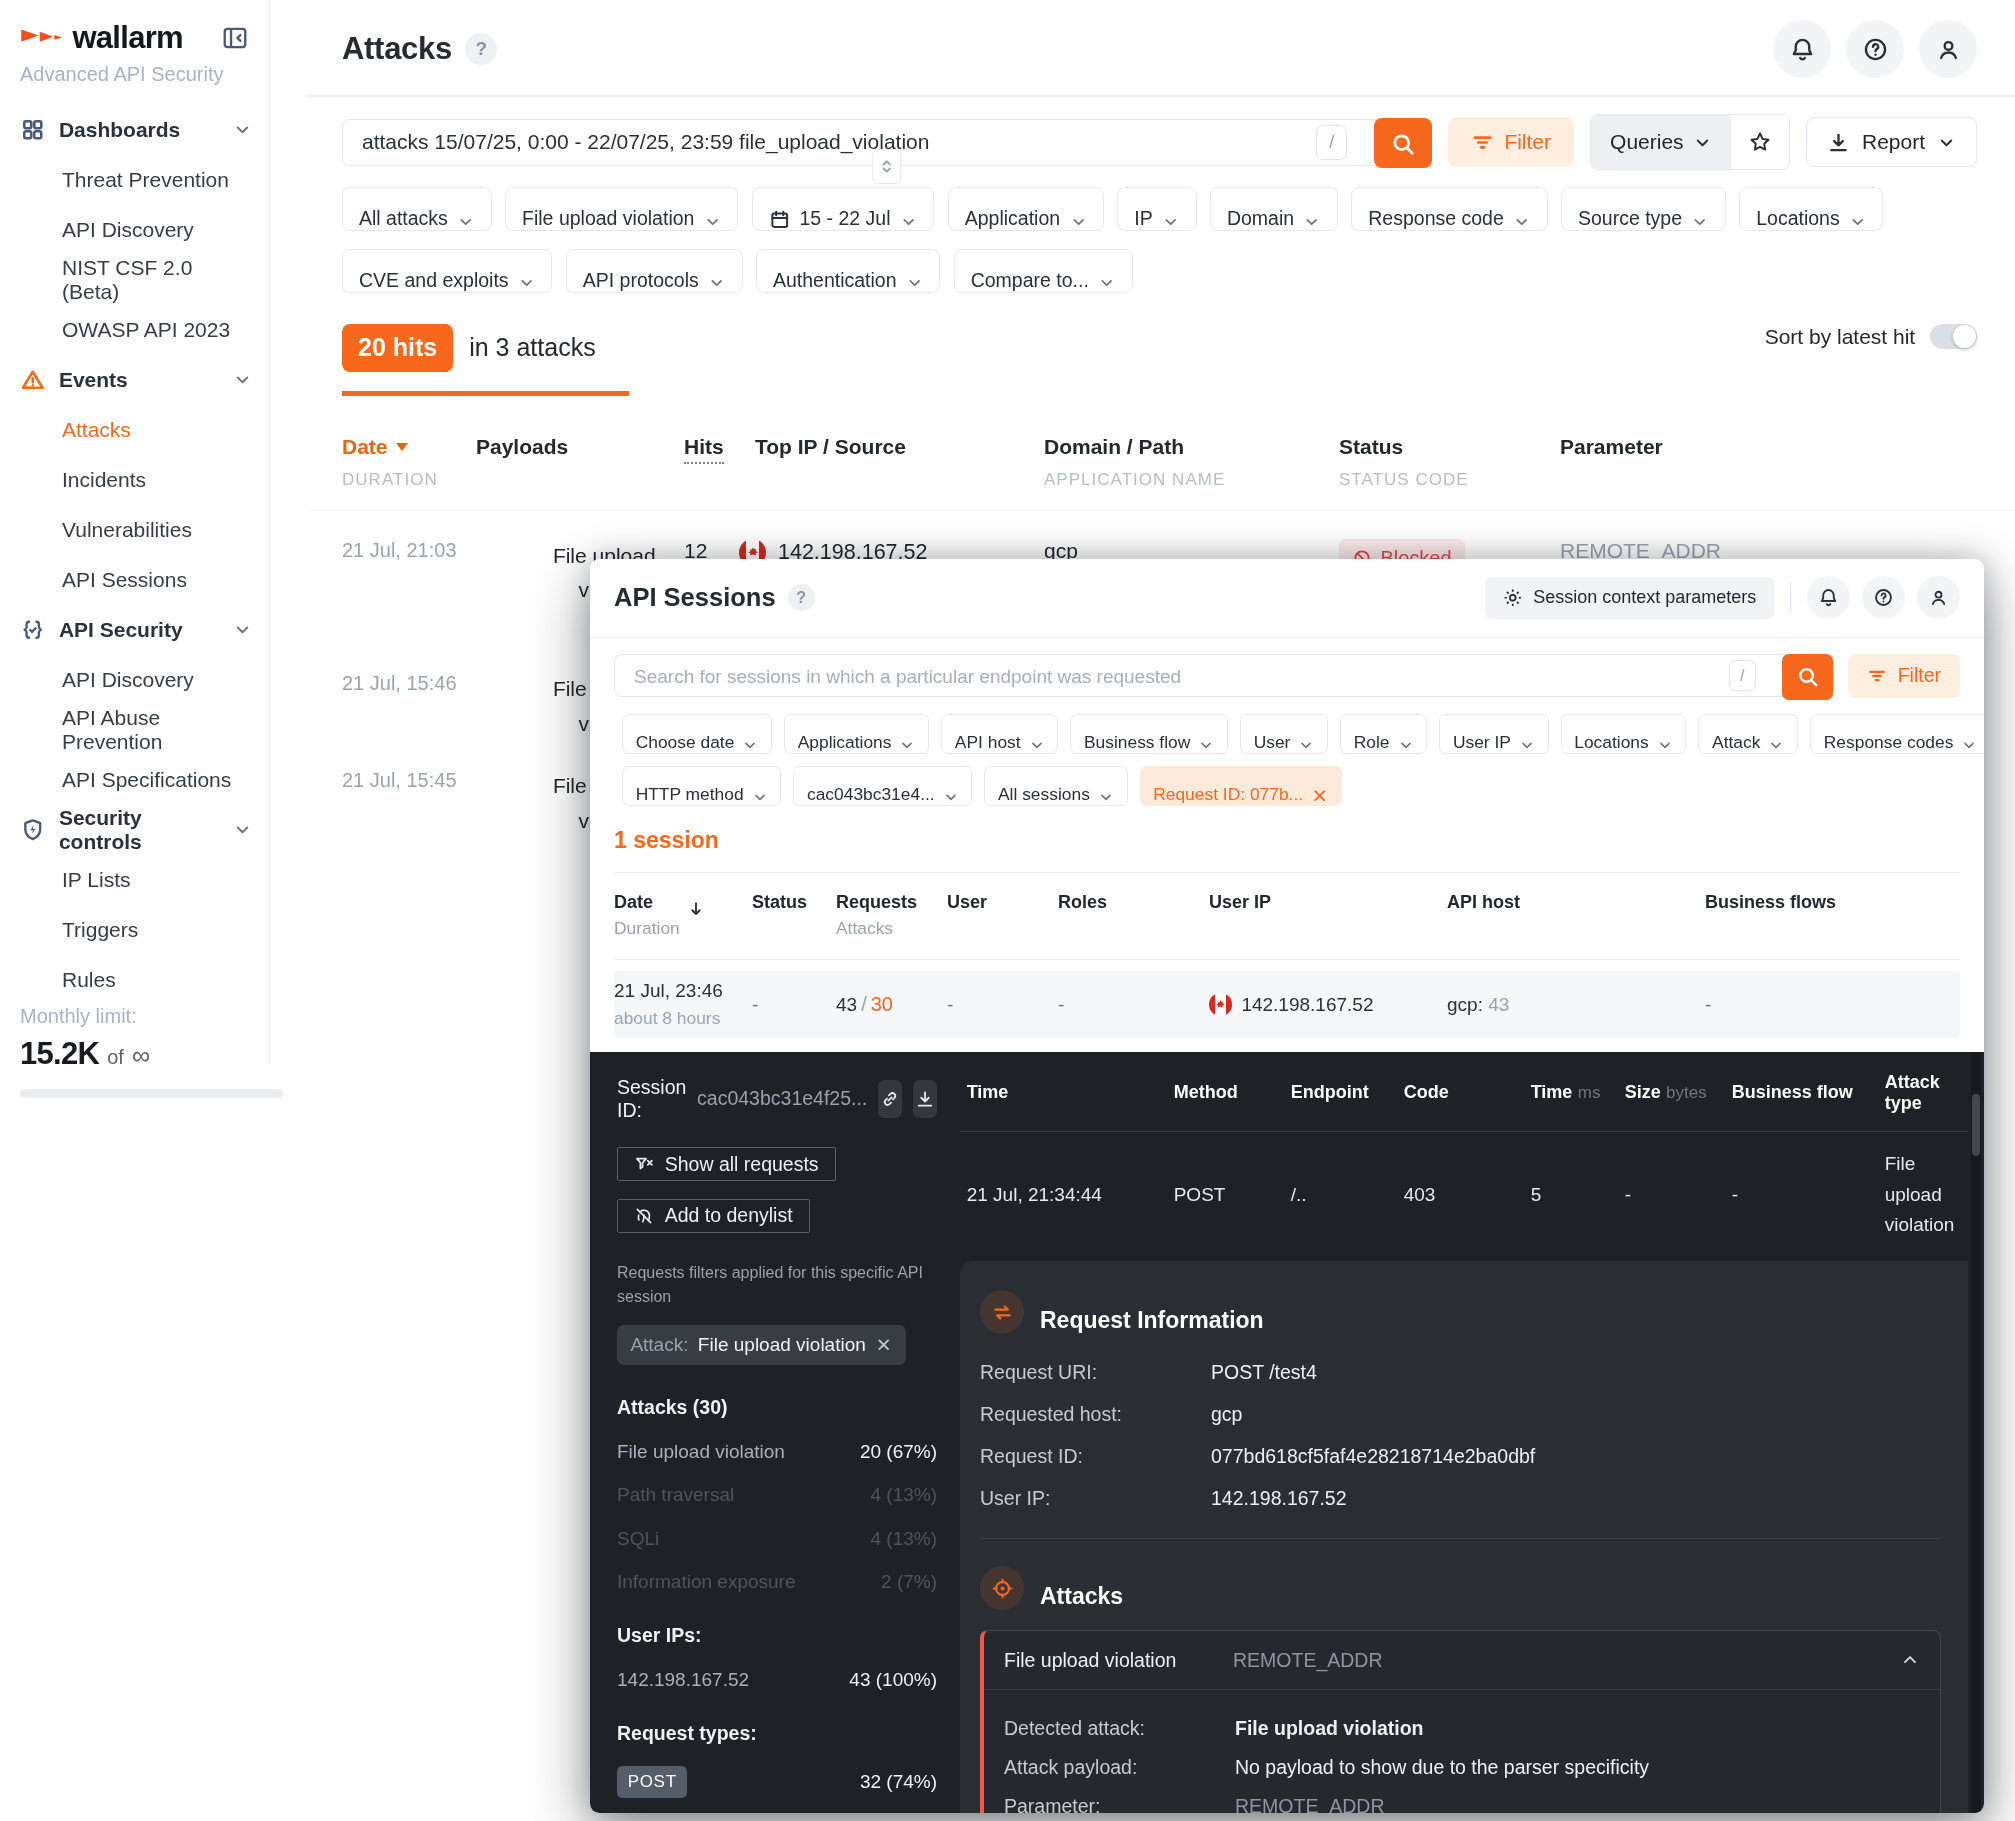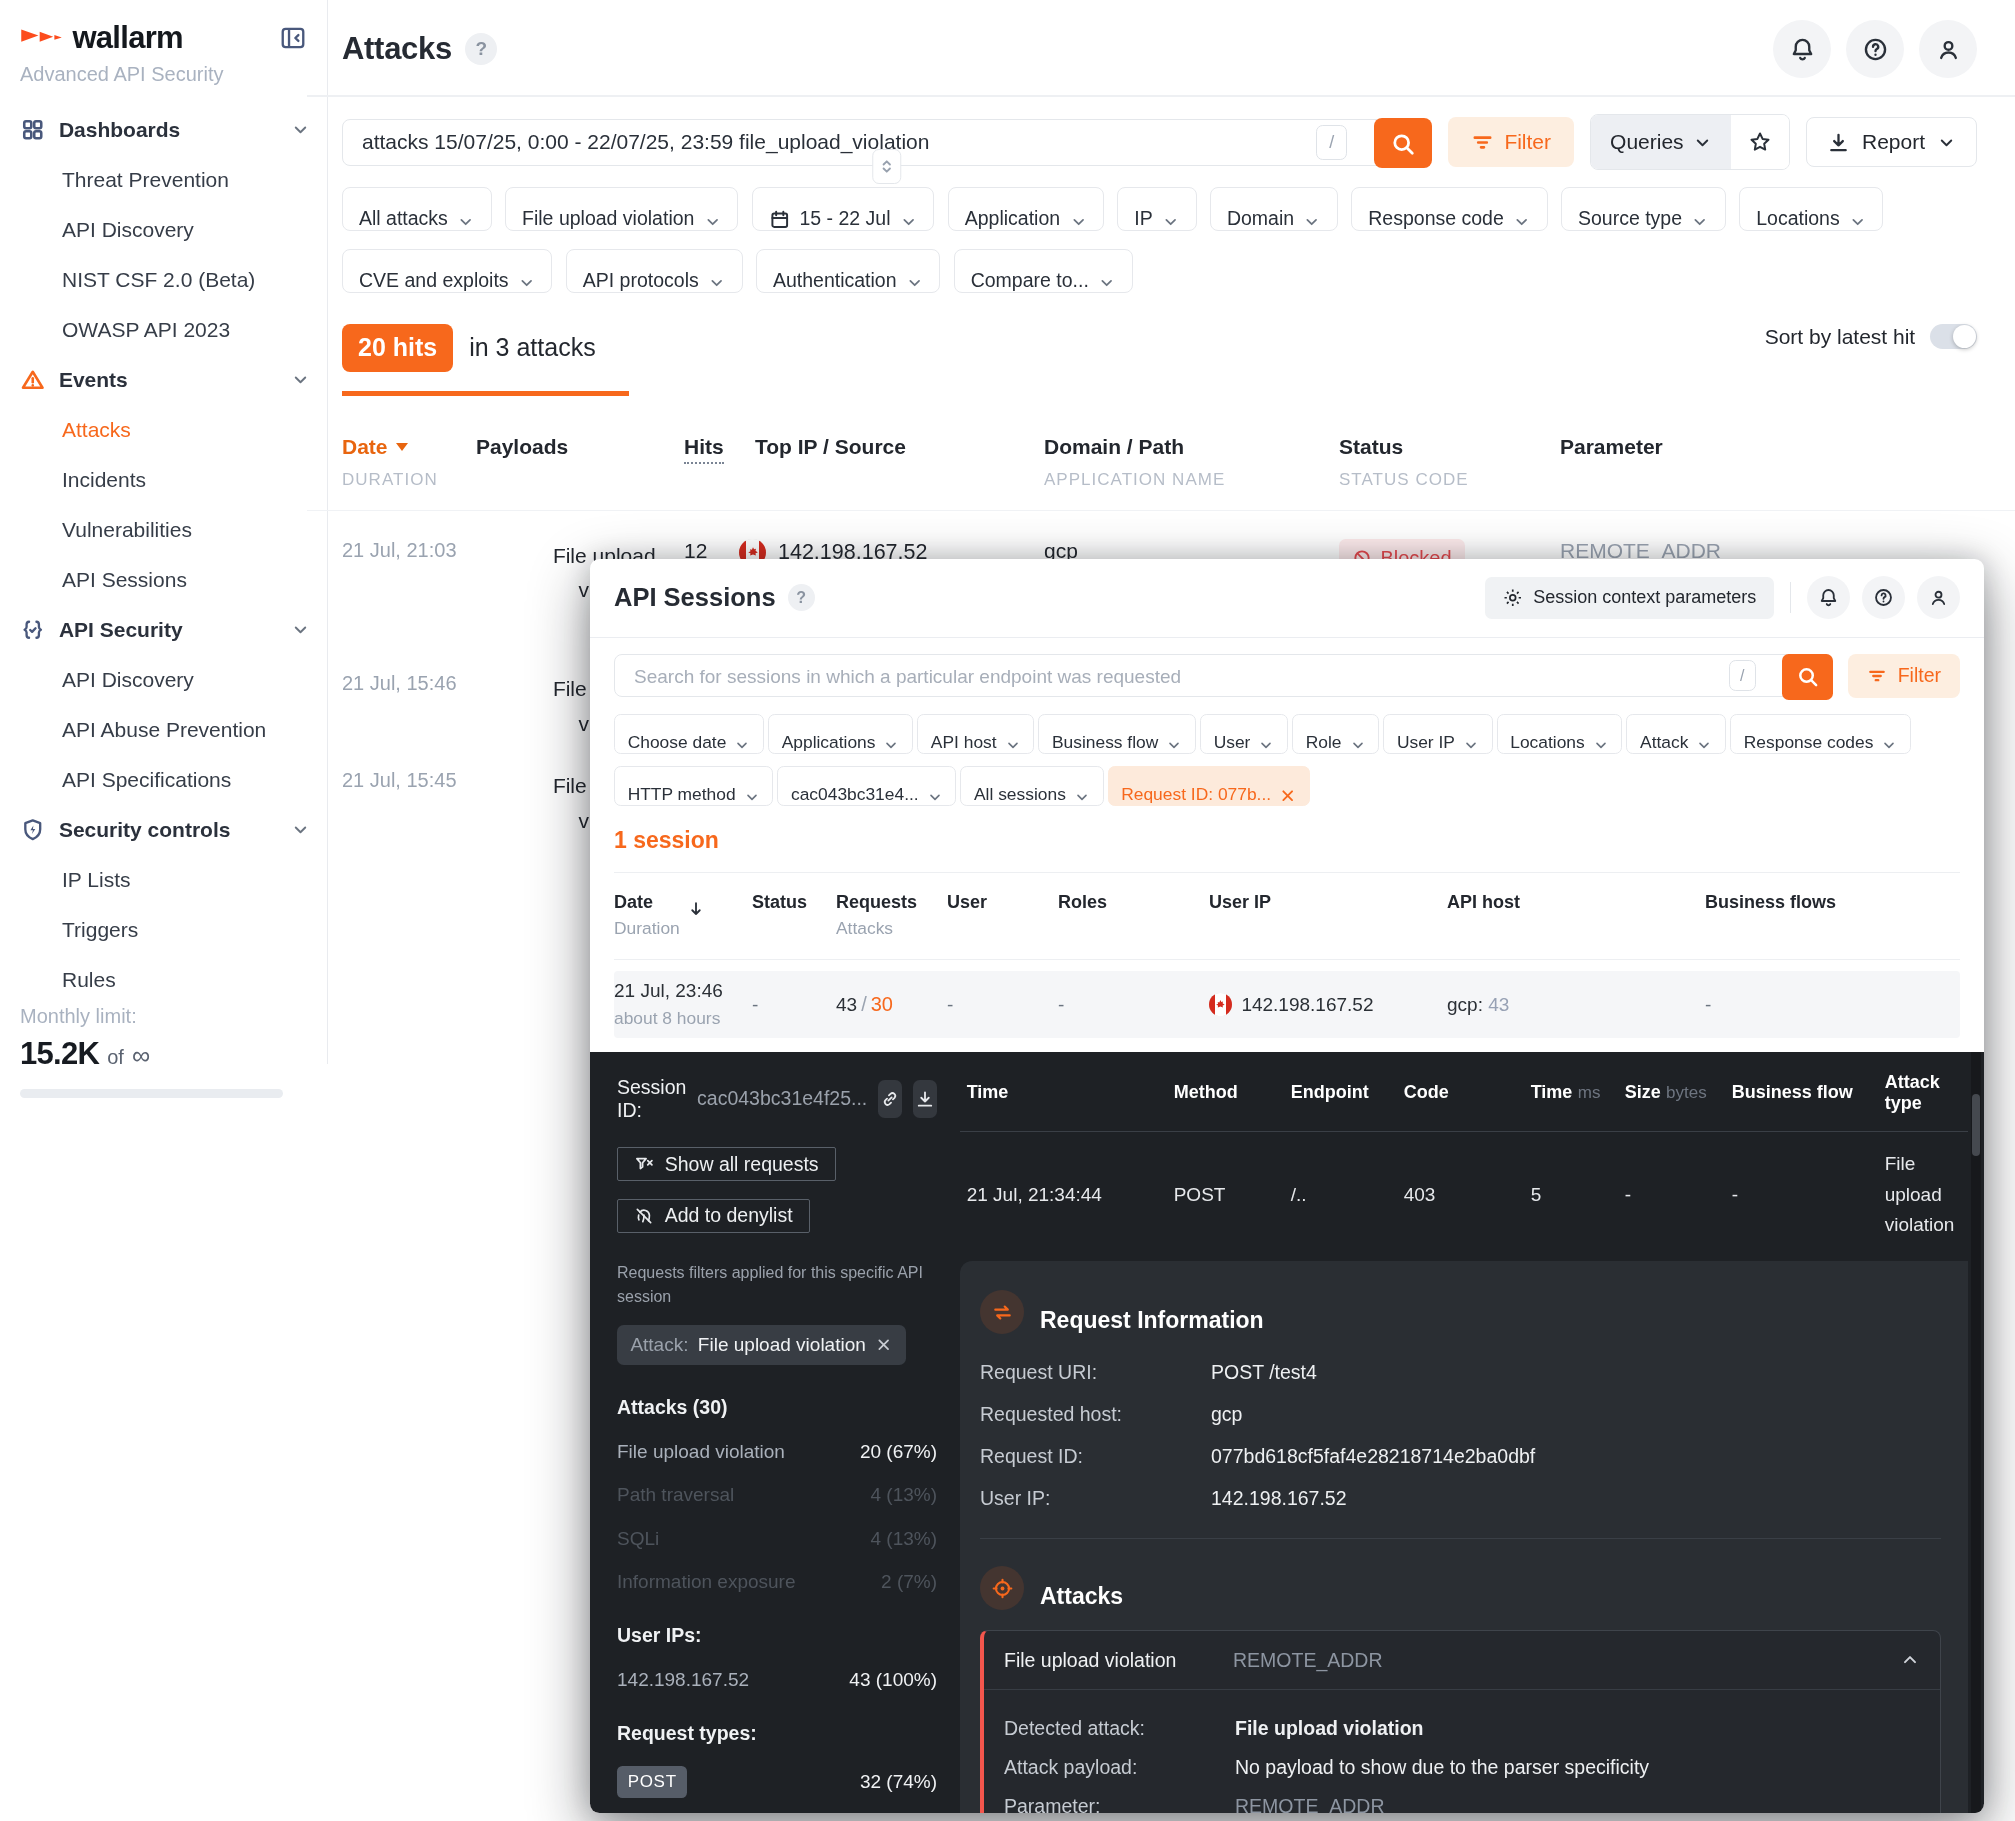--- a/index.html
+++ b/index.html
@@ -9,21 +9,21 @@
     --dkline:#3A3F46; --dktext:#F0F2F4; --dkmut:#9AA1AB; --dkdim:#4E545C;
   }
   *{box-sizing:border-box;margin:0;padding:0}
   html,body{background:#fff}
   .app{position:relative;width:2015px;height:1822px;overflow:hidden;background:#fff;
        font-family:"Liberation Sans",sans-serif;color:var(--ink);font-size:20px}
   svg{flex:none;display:block}
   button{font-family:inherit;cursor:pointer}
 
   
-  .sidebar{position:absolute;left:0;top:0;width:328px;height:1064px;border-right:1.3px solid var(--line);
+  .sidebar{position:absolute;left:0;top:0;width:270px;height:1064px;border-right:1.3px solid var(--line);
            padding:20px 17.4px 13.4px 20px;display:flex;flex-direction:column}
   .brand-row{display:flex;align-items:center;justify-content:space-between}
   .brand{display:flex;align-items:center;gap:9.4px}
   .brand-name{font-size:31px;font-weight:700;color:#14181D;letter-spacing:-0.7px}
   .collapse-btn{background:none;border:none;padding:2.7px}
   .brand-sub{margin-top:6.7px;font-size:20px;color:#A9B2C0}
   .nav{margin-top:19px}
   .nav-row{display:flex;align-items:center;gap:13.4px;height:50px}
   .sec-lab{font-weight:700;font-size:21px;color:#2B313C;flex:1}
   .nav-item{display:flex;align-items:center;height:50px;padding-left:42px;font-size:21px;color:#363D48;cursor:pointer}
@@ -110,21 +110,21 @@
            padding:0 17.4px;font-size:18px;color:#23272E}
   .vsep{width:1.3px;height:31px;background:#E4E7EB;margin:0 4px}
   .circ.sm{width:43px;height:43px}
   .circ.sm svg{transform:scale(.78)}
   .m-search{display:flex;align-items:center;gap:14.8px;padding:16px 24px 0}
   .searchbox.m{height:43px;padding-right:67px}
   .searchbox.m input::placeholder{color:#A7AEB9;font-size:19px}
   .searchbox.m .key-hint{width:27px;height:31px;font-size:16px}
   .search-go.m{width:51px;height:46px;border-radius:6.7px}
   .filter-btn.m{height:44px;font-size:19.5px;padding:0 19px}
-  .chips.m{padding:0 24px;margin-top:16px;gap:4px}
+  .chips.m{padding:0 32px;margin-top:16px;gap:12px}
   .chip.m{height:40px;font-size:17.4px;padding:0 12.7px;gap:8px;border-radius:6.7px}
   .chip.active{background:#FDEADB;border-color:#FDEADB;color:var(--orange)}
   .m-count{margin:21.5px 24px 17.4px;font-size:23px;font-weight:700;color:var(--orange)}
   .m-count-sep{height:1.3px;background:#EDEFF2;margin:0 24px}
   .sess-grid{display:grid;grid-template-columns:138px 84px 111px 111px 151px 238px 258px 1fr;align-items:center;margin:0 24px}
   .sess-head{padding:19px 0 20px;border-bottom:1.3px solid #EDEFF2;align-items:start}
   .sh{font-weight:700;font-size:18px;color:#23272E}
   .shs{font-size:17.4px;color:var(--gray);margin-top:5.4px;font-weight:400}
   .sh-date{display:flex;gap:6.7px;align-items:flex-start}
   .sess-row{background:#F5F6F8;border-radius:4px;margin-top:10.7px;min-height:64px;padding:9.4px 0}

